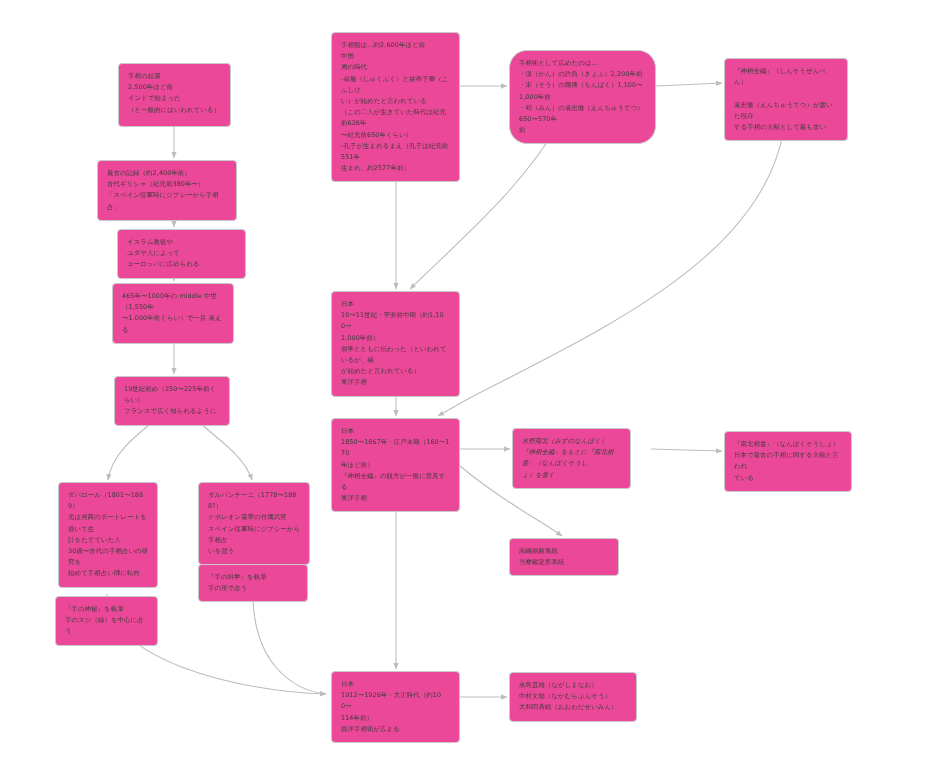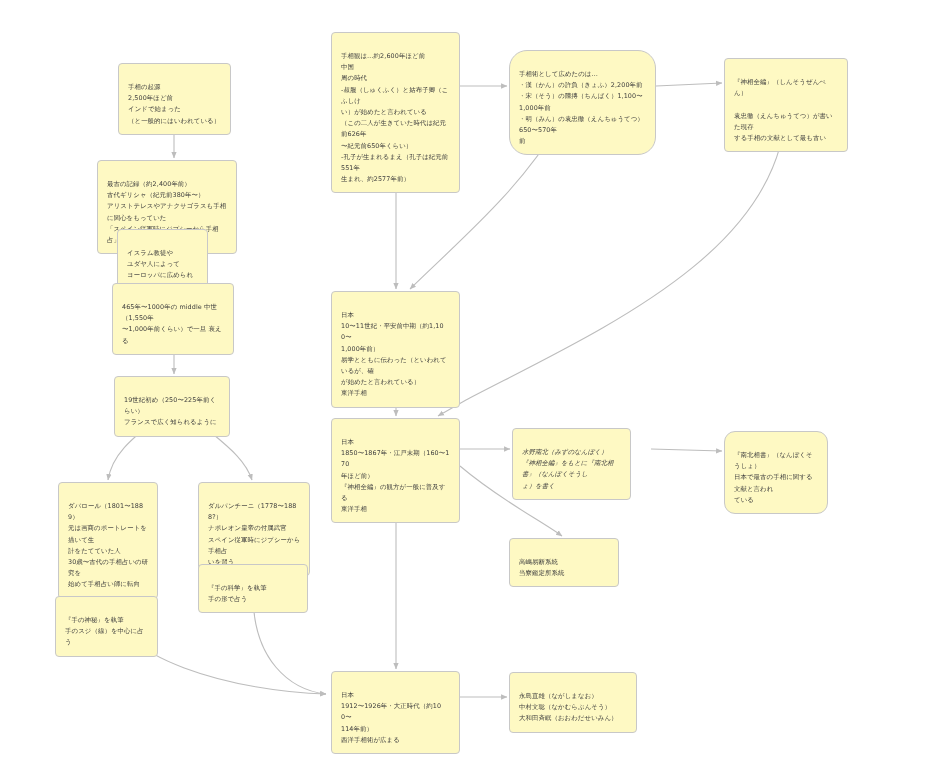--- a/index.html
+++ b/index.html
@@ -28,24 +28,24 @@
   #edges {
     position: absolute;
     left: 0; top: 0;
     width: 949px;
     height: 759px;
     pointer-events: none;
   }
   .node {
     position: absolute;
     box-sizing: border-box;
-    background: #fef9c3;
+    background: #ec4899;
     border: 1px solid #c8c8c8;
     border-radius: 4px;
-    padding: 18px 8px 7px 9px;
+    padding: 7px 8px 7px 9px;
     font-size: 6.4px;
     line-height: 11.2px;
     color: #3c3c3c;
     letter-spacing: 0.1px;
     white-space: pre-wrap;
     word-break: break-all;
     overflow: hidden;
   }
   .node .ln { display: block; }
 </style>
@@ -80,31 +80,31 @@
     <path d="M460,449 L510,449"></path>
     <path d="M460,466 C500,500 540,520 562,536"></path>
     <path d="M396,478 L396,669"></path>
     <path d="M651,449 L722,451"></path>
     <path d="M460,697 L507,697"></path>
   </g>
 </svg>
 
 <div id="nodes-layer">
     <div class="node" style="left: 118px; top: 63px; width: 113px; min-height: 64px;"><span class="ln">手相の起源</span><span class="ln">2,500年ほど前</span><span class="ln">インドで始まった</span><span class="ln">（と一般的にはいわれている）</span></div>
-    <div class="node" style="left: 97px; top: 160px; width: 140px; min-height: 52px;"><span class="ln">最古の記録（約2,400年前）</span><span class="ln">古代ギリシャ（紀元前380年〜）</span><span class="ln">アリストテレスやアナクサゴラスも手相に関心をもっていた</span><span class="ln">「スペイン従軍時にジプシーから手相占」</span></div>
-    <div class="node" style="left: 117px; top: 229px; width: 91px; min-height: 42px;"><span class="ln">イスラム教徒や</span><span class="ln">ユダヤ人によって</span><span class="ln">ヨーロッパに広められる</span></div>
+    <div class="node" style="left: 97px; top: 160px; width: 140px; min-height: 52px;"><span class="ln">最古の記録（約2,400年前）</span><span class="ln">古代ギリシャ（紀元前380年〜）</span><span class="ln">「スペイン従軍時にジプシーから手相占」</span></div>
+    <div class="node" style="left: 117px; top: 229px; width: 129px; min-height: 42px;"><span class="ln">イスラム教徒や</span><span class="ln">ユダヤ人によって</span><span class="ln">ヨーロッパに広められる</span></div>
     <div class="node" style="left: 112px; top: 283px; width: 122px; min-height: 32px;"><span class="ln">465年〜1000年の middle 中世（1,550年</span><span class="ln">〜1,000年前くらい）で一旦 衰える</span></div>
     <div class="node" style="left: 114px; top: 376px; width: 116px; min-height: 40px;"><span class="ln">19世紀初め（250〜225年前くらい）</span><span class="ln">フランスで広く知られるように</span></div>
     <div class="node" style="left: 58px; top: 482px; width: 100px; min-height: 56px;"><span class="ln">ダバロール（1801〜1889）</span><span class="ln">元は画商のポートレートを描いて生</span><span class="ln">計をたてていた人</span><span class="ln">30歳〜古代の手相占いの研究を</span><span class="ln">始めて手相占い師に転向</span></div>
     <div class="node" style="left: 198px; top: 482px; width: 112px; min-height: 56px;"><span class="ln">ダルパンチーニ（1778〜1888?）</span><span class="ln">ナポレオン皇帝の付属武官</span><span class="ln">スペイン従軍時にジプシーから手相占</span><span class="ln">いを習う</span></div>
     <div class="node" style="left: 55px; top: 596px; width: 103px; min-height: 30px;"><span class="ln">『手の神秘』を執筆</span><span class="ln">手のスジ（線）を中心に占う</span></div>
     <div class="node" style="left: 198px; top: 564px; width: 110px; min-height: 30px;"><span class="ln">『手の科学』を執筆</span><span class="ln">手の形で占う</span></div>
     <div class="node" style="left: 331px; top: 32px; width: 129px; min-height: 110px;"><span class="ln">手相観は…約2,600年ほど前</span><span class="ln">中国</span><span class="ln">周の時代</span><span class="ln">-叔服（しゅくふく）と姑布子卿（こふしけ</span><span class="ln">い）が始めたと言われている</span><span class="ln">（この二人が生きていた時代は紀元前626年</span><span class="ln">〜紀元前650年くらい）</span><span class="ln">-孔子が生まれるまえ（孔子は紀元前551年</span><span class="ln">生まれ、約2577年前）</span></div>
     <div class="node" style="left: 509px; top: 50px; width: 147px; min-height: 72px; border-radius: 18px;"><span class="ln">手相術として広めたのは…</span><span class="ln">・漢（かん）の許負（きょふ）2,200年前</span><span class="ln">・宋（そう）の陳摶（ちんばく）1,100〜1,000年前</span><span class="ln">・明（みん）の袁忠徹（えんちゅうてつ）650〜570年</span><span class="ln">前</span></div>
     <div class="node" style="left: 724px; top: 58px; width: 124px; min-height: 44px;"><span class="ln">『神相全編』（しんそうぜんぺん）</span><span class="ln">&nbsp;</span><span class="ln">袁忠徹（えんちゅうてつ）が書いた現存</span><span class="ln">する手相の文献として最も古い</span></div>
     <div class="node" style="left: 331px; top: 291px; width: 129px; min-height: 74px;"><span class="ln">日本</span><span class="ln">10〜11世紀・平安前中期（約1,100〜</span><span class="ln">1,000年前）</span><span class="ln">易学とともに伝わった（といわれているが、確</span><span class="ln">が始めたと言われている）</span><span class="ln">東洋手相</span></div>
     <div class="node" style="left: 331px; top: 418px; width: 129px; min-height: 60px;"><span class="ln">日本</span><span class="ln">1850〜1867年・江戸末期（160〜170</span><span class="ln">年ほど前）</span><span class="ln">『神相全編』の観方が一般に普及する</span><span class="ln">東洋手相</span></div>
     <div class="node" style="left: 512px; top: 428px; width: 119px; min-height: 42px; font-style: italic;"><span class="ln">水野南北（みずのなんぼく）</span><span class="ln">『神相全編』をもとに『南北相書』（なんぼくそうし</span><span class="ln">ょ）を書く</span></div>
-    <div class="node" style="left: 724px; top: 431px; width: 104px; min-height: 40px; border-radius: 11px;"><span class="ln">『南北相書』（なんぼくそうしょ）</span><span class="ln">日本で最古の手相に関する文献と言われ</span><span class="ln">ている</span></div>
+    <div class="node" style="left: 724px; top: 431px; width: 128px; min-height: 40px;"><span class="ln">『南北相書』（なんぼくそうしょ）</span><span class="ln">日本で最古の手相に関する文献と言われ</span><span class="ln">ている</span></div>
     <div class="node" style="left: 509px; top: 538px; width: 110px; min-height: 28px;"><span class="ln">高嶋易断系統</span><span class="ln">当寮鑑定所系統</span></div>
     <div class="node" style="left: 331px; top: 671px; width: 129px; min-height: 54px;"><span class="ln">日本</span><span class="ln">1912〜1926年・大正時代（約100〜</span><span class="ln">114年前）</span><span class="ln">西洋手相術が広まる</span></div>
     <div class="node" style="left: 509px; top: 672px; width: 128px; min-height: 50px;"><span class="ln">永島直雄（ながしまなお）</span><span class="ln">中村文聡（なかむらぶんそう）</span><span class="ln">大和田斉眠（おおわだせいみん）</span></div>
   </div>
 
 </body></html>

